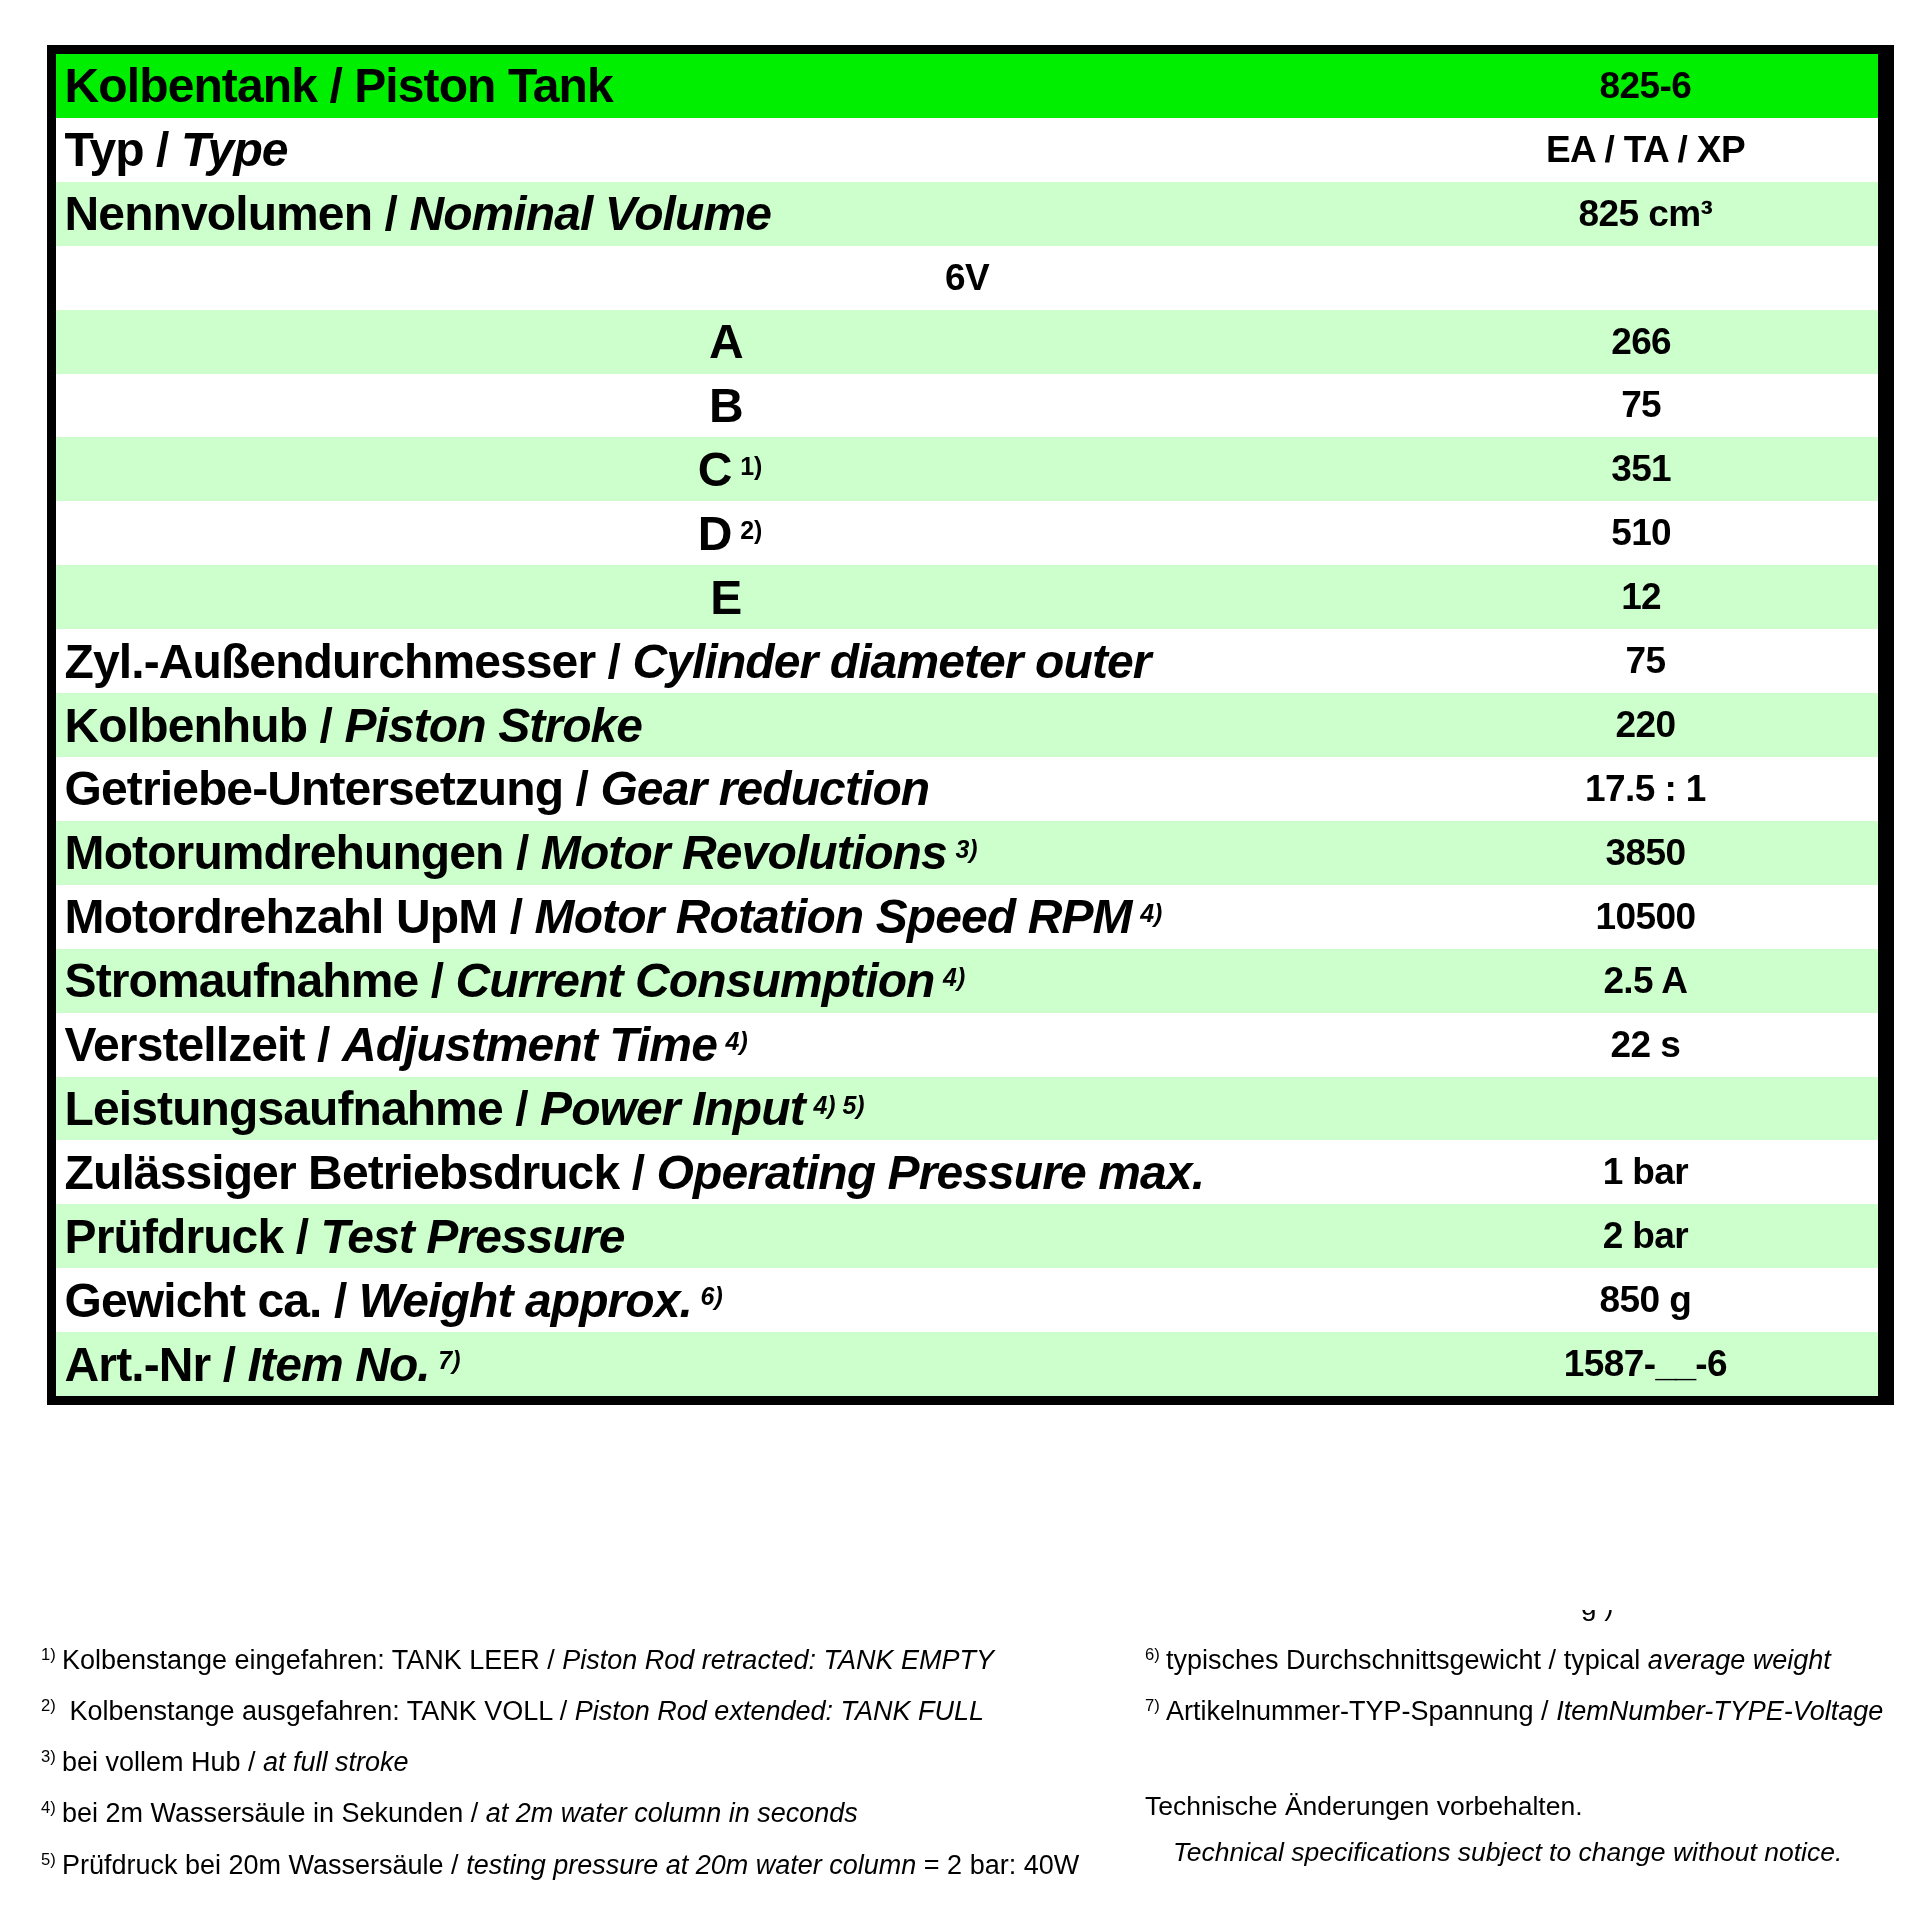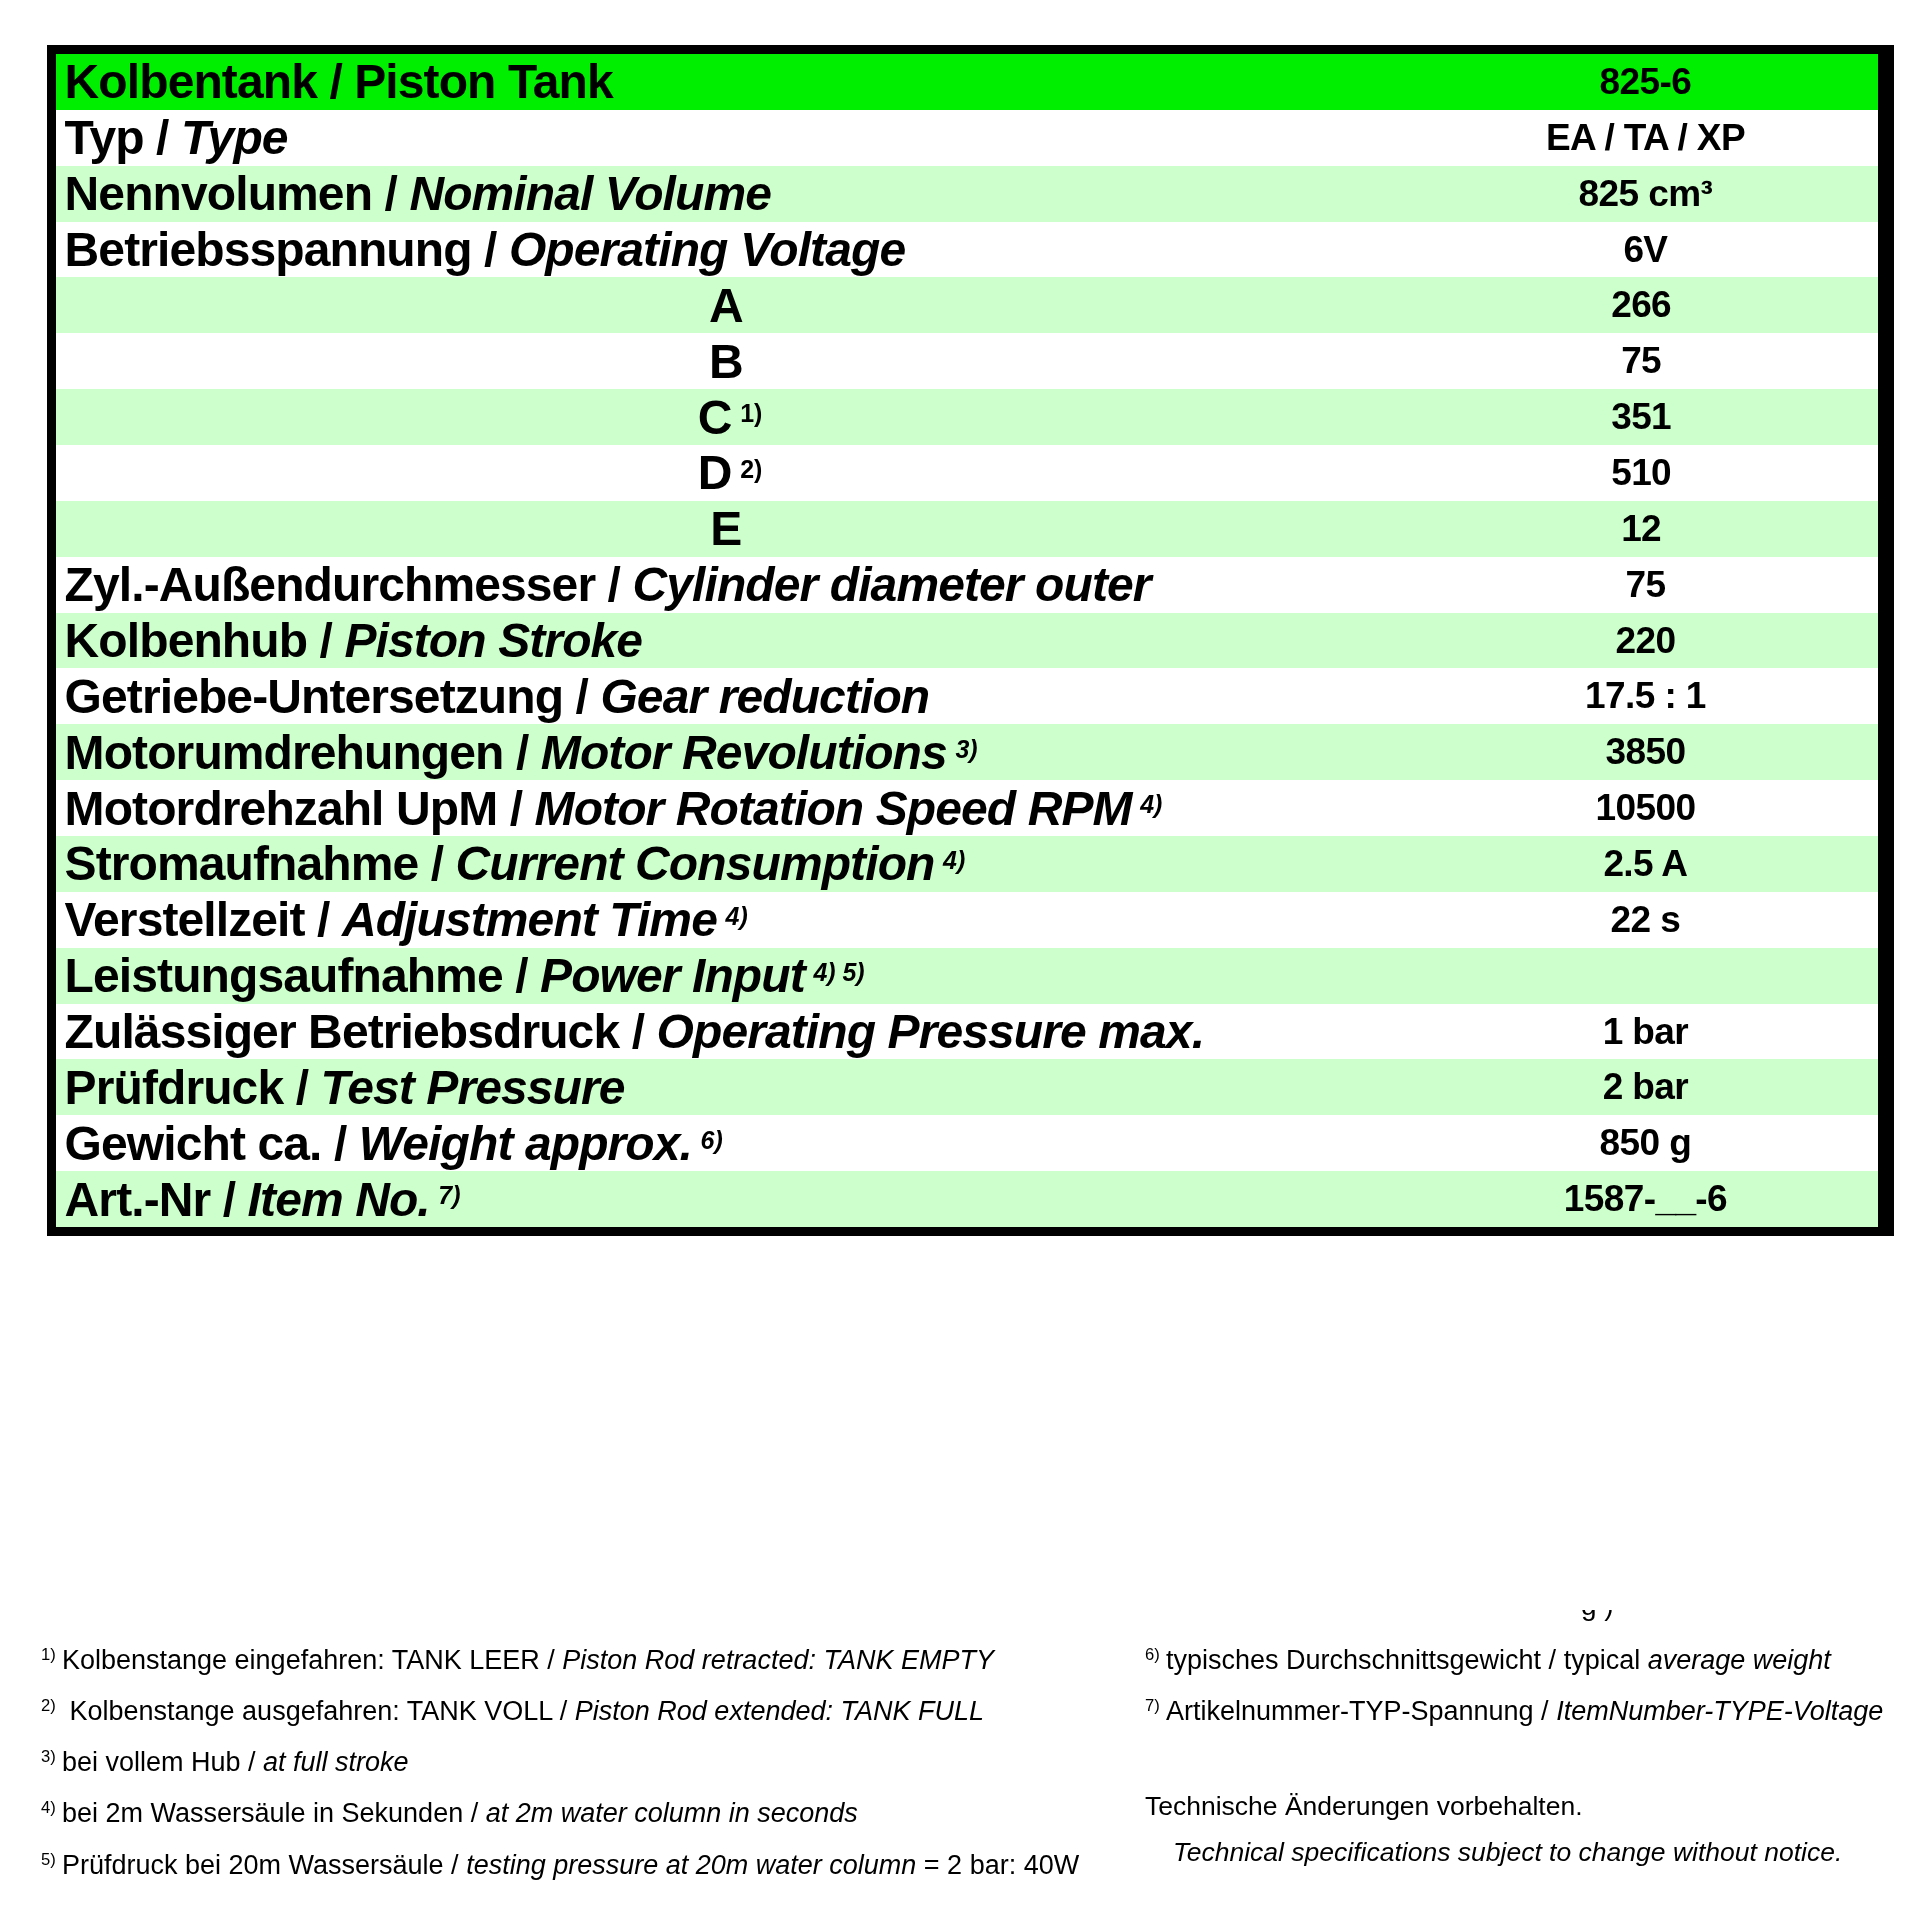--- a/index.html
+++ b/index.html
@@ -1,20 +1,20 @@
 <!DOCTYPE html>
 <html style="font-size:10px"><head>
 <meta charset="utf-8">
 <style>
   html,body{margin:0;padding:0;background:#fff;}
   #page{position:relative;width:1926px;height:1926px;background:#fff;overflow:hidden;
         font-family:"Liberation Sans",sans-serif;color:#000;}
 
   
-  .spec-table{position:absolute;left:47px;top:45px;width:1847px;height:1191px;
+  .spec-table{position:absolute;left:47px;top:45px;width:1847px;height:1360px;
               box-sizing:border-box;border:9.2px solid #000;border-right-width:16px;
               background:#fff;display:flex;flex-direction:column;}
   .row{flex:1;display:flex;align-items:center;min-height:0;}
   .row:nth-child(odd){background:#ccffcc;}
   .row.header{background:#00ee00;}
   .lbl{flex:0 0 74%;padding-left:8.6px;font-weight:bold;font-size:48px;
        letter-spacing:-0.9px;white-space:nowrap;}
   .lbl.center{text-align:center;padding-left:0;}
   .val{flex:1;text-align:center;font-weight:bold;font-size:37px;letter-spacing:-0.6px;
        white-space:nowrap;}
@@ -58,21 +58,20 @@
       <div class="lbl"><span class="de">Typ</span><span class="sep"> / </span><span class="en">Type</span><span class="sup"></span></div>
       <div class="val">EA / TA / XP</div>
     </div>
 
     <div class="row">
       <div class="lbl"><span class="de">Nennvolumen</span><span class="sep"> / </span><span class="en">Nominal Volume</span><span class="sup"></span></div>
       <div class="val">825 cm³</div>
     </div>
 
     <div class="row">
-      <div class="lbl"><span class="de">Betriebsspannung</span><span class="sep"> / </span><span class="en">Operating Voltage</span><span class="sup"></span></div>
       <div class="val">6V</div>
     </div>
 
     <div class="row">
       <div class="lbl center"><span class="de">A</span><span class="sup"></span></div>
       <div class="val">266</div>
     </div>
 
     <div class="row">
       <div class="lbl center"><span class="de">B</span><span class="sup"></span></div>

